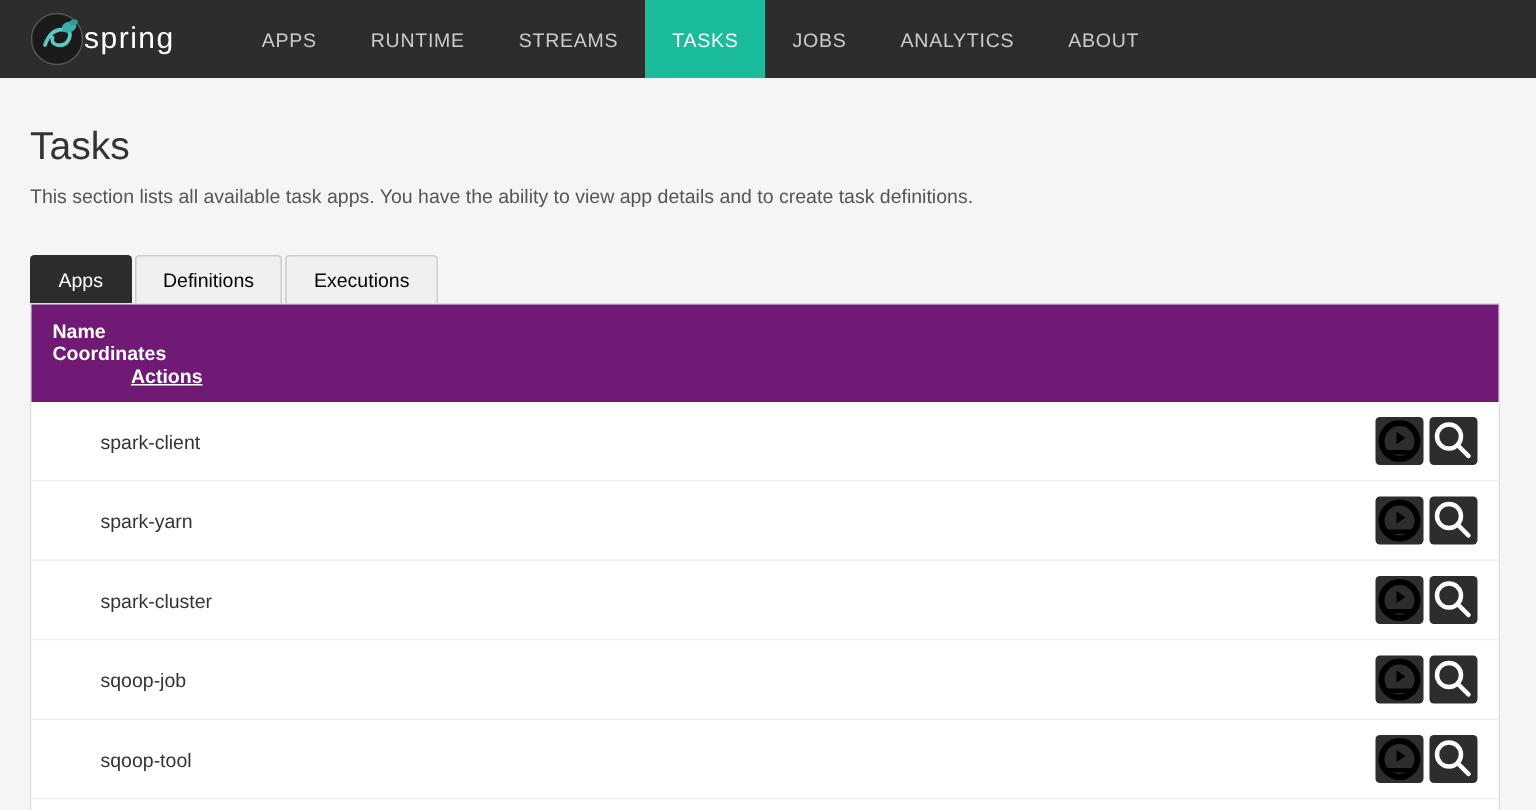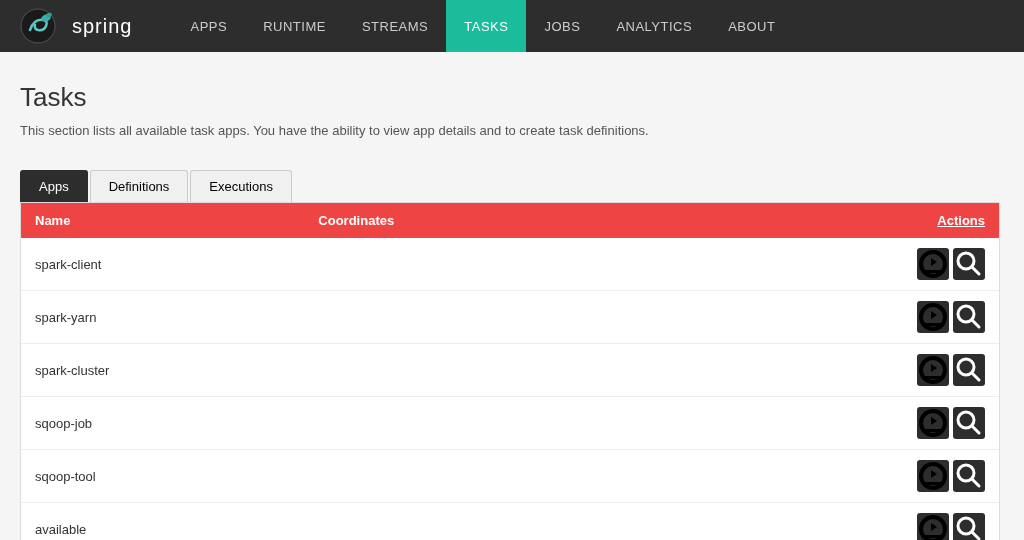--- a/index.html
+++ b/index.html
@@ -14,21 +14,21 @@
       padding: 0 20px;
     }
     .navbar-brand {
       display: flex;
       align-items: center;
       margin-right: 40px;
     }
     .spring-logo {
       display: flex;
       align-items: center;
-      gap: 16px;
+      gap: 0;
     }
     .logo-text {
       color: #fff;
       font-size: 20px;
       font-weight: 300;
       letter-spacing: 1px;
     }
     .nav-items {
       display: flex;
       align-items: stretch;
@@ -93,40 +93,41 @@
       border-color: #2d2d2d;
     }
 
     
     .table-wrapper {
       border: 1px solid #ddd;
       background: #fff;
     }
     .table-header-row {
       display: flex;
-      background: #ef4444;
+      background: #701a75;
       color: #fff;
       font-size: 13px;
       font-weight: 600;
       padding: 10px 14px;
+      flex-direction: column;
     }
     .col-name { flex: 1; }
     .col-coords { flex: 2; }
     .col-actions { width: 100px; text-align: right; text-decoration: underline; }
 
     .table-row {
       display: flex;
       align-items: center;
       padding: 10px 14px;
       border-bottom: 1px solid #eee;
       background: #fff;
     }
     .table-row:last-child { border-bottom: none; }
 
-    .row-name { flex: 1; font-size: 13px; color: #333; }
+    .row-name { flex: 1; font-size: 13px; color: #333; margin-left: 32px; }
     .row-coords { flex: 2; }
     .row-actions { width: 100px; display: flex; justify-content: flex-end; gap: 4px; }
 
     .action-btn {
       width: 32px;
       height: 32px;
       background: #2d2d2d;
       border: none;
       border-radius: 3px;
       cursor: pointer;

